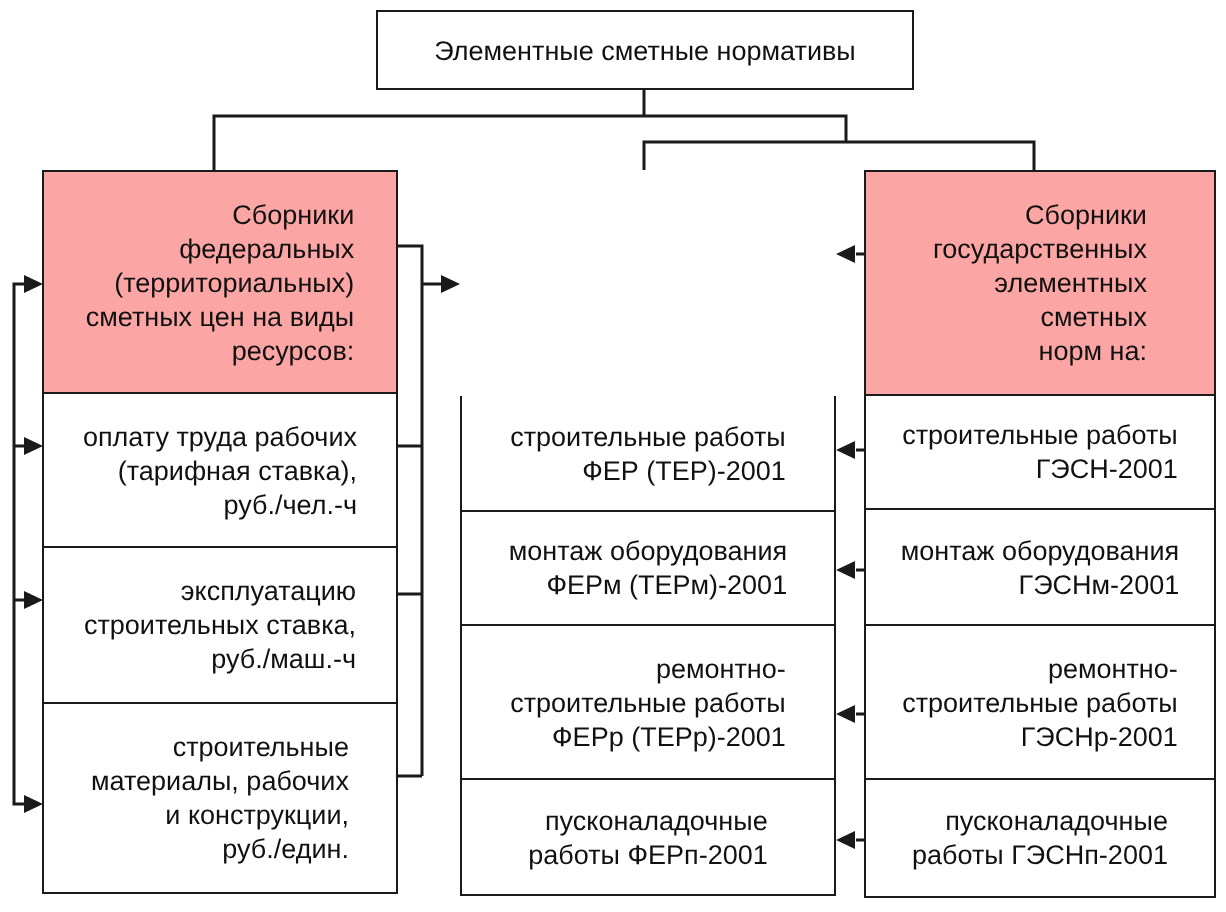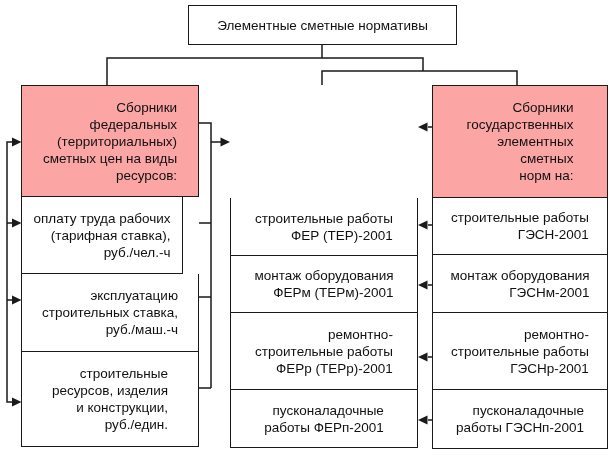--- a/index.html
+++ b/index.html
@@ -53,28 +53,28 @@
     </g>
   </svg>
 
   <div class="box" style="left:188px;top:5px;width:269px;height:40px;">Элементные сметные нормативы</div>
 
   <div class="box hdr" style="left:21px;top:85px;width:178px;height:112px;">Сборники
 федеральных
 (территориальных)
 сметных цен на виды
 ресурсов:</div>
-  <div class="box stack" style="left:21px;top:197px;width:162px;height:77px;">оплату труда рабочих
+  <div class="box stack" style="left:21px;top:197px;width:178px;height:77px;">оплату труда рабочих
 (тарифная ставка),
 руб./чел.-ч</div>
   <div class="box stack" style="left:21px;top:274px;width:178px;height:78px;">эксплуатацию
 строительных ставка,
 руб./маш.-ч</div>
   <div class="box stack" style="left:21px;top:352px;width:178px;height:95px;">строительные
-ресурсов, изделия
+материалы, рабочих
 и конструкции,
 руб./един.</div>
 
   <div class="box stack" style="left:230px;top:198px;width:188px;height:58px;">строительные работы
 ФЕР (ТЕР)-2001</div>
   <div class="box stack" style="left:230px;top:256px;width:188px;height:57px;">монтаж оборудования
 ФЕРм (ТЕРм)-2001</div>
   <div class="box stack" style="left:230px;top:313px;width:188px;height:77px;">ремонтно-
 строительные работы
 ФЕРр (ТЕРр)-2001</div>

